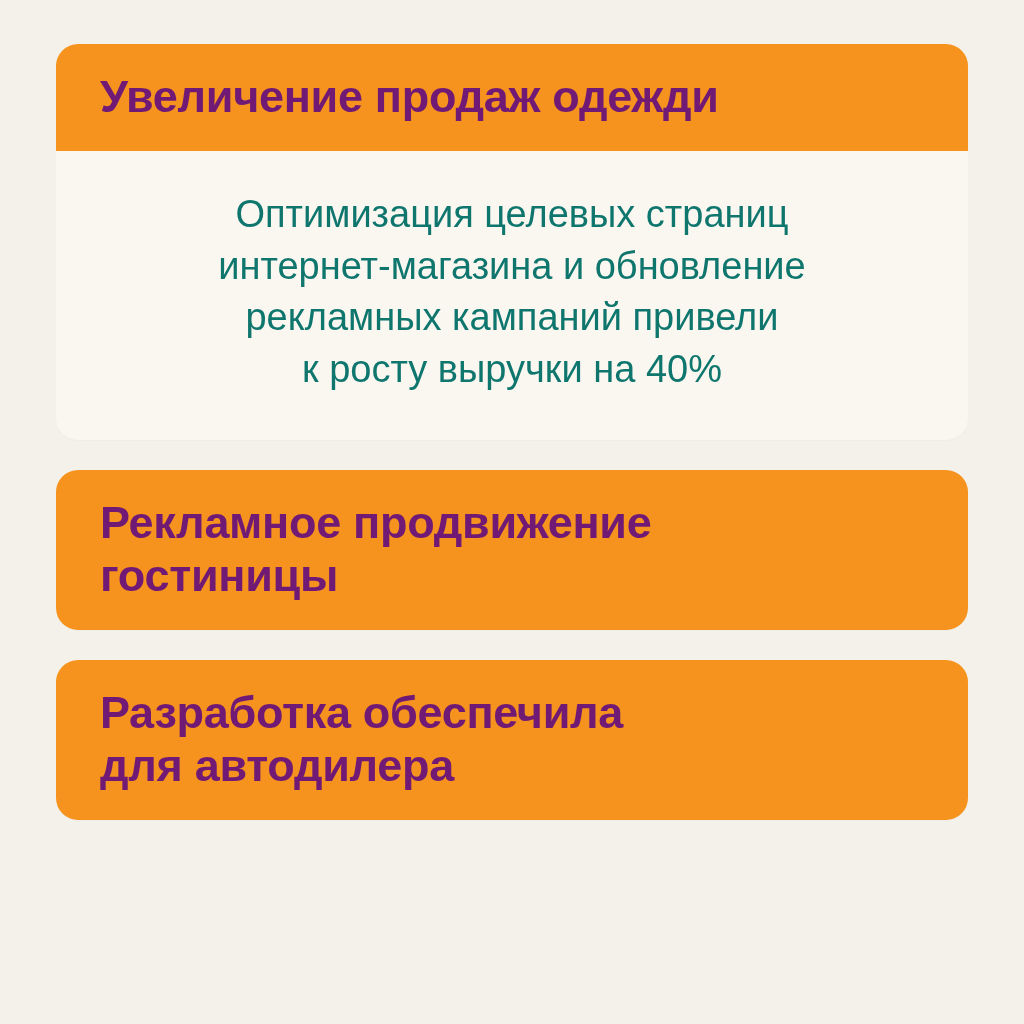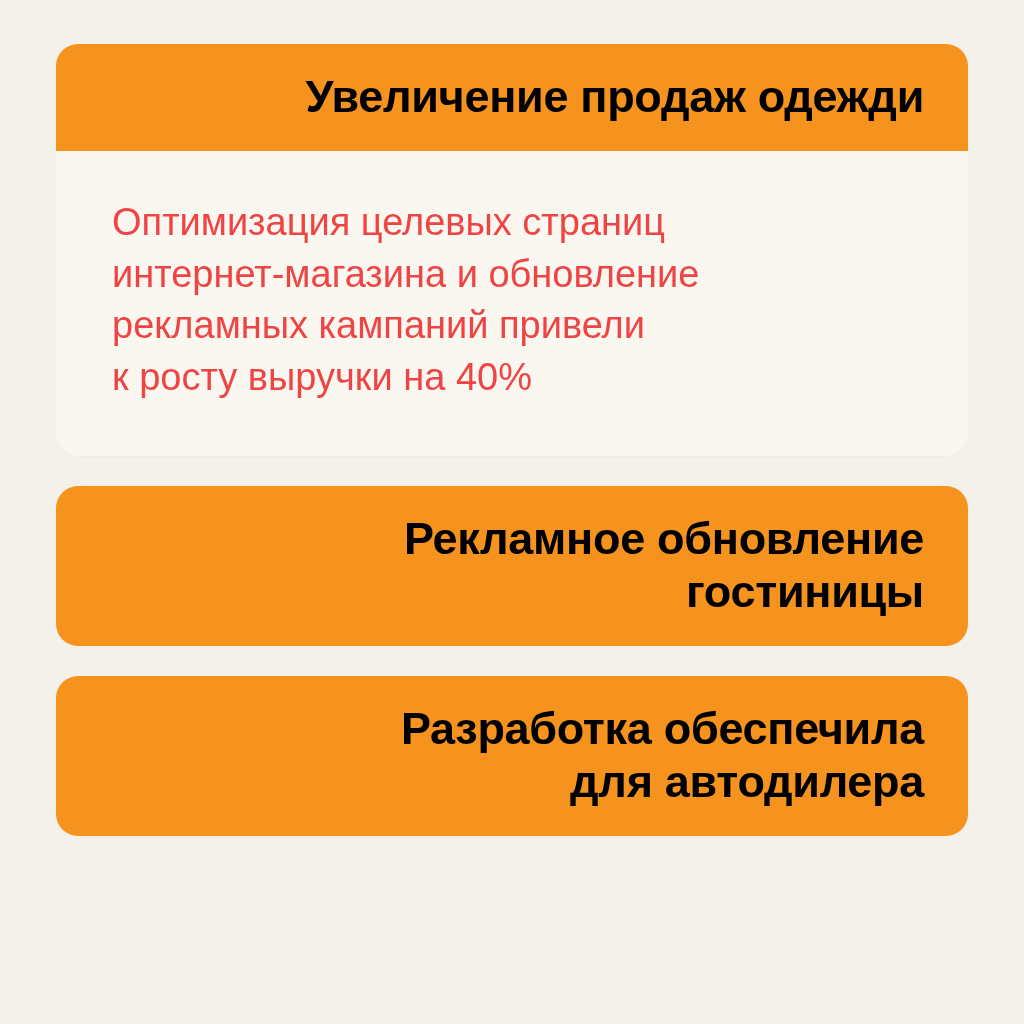--- a/index.html
+++ b/index.html
@@ -29,37 +29,37 @@
     background: #faf7f1;
     box-shadow: 0 1px 0 rgba(0,0,0,0.02);
     flex: 0 0 auto;
   }
   .card-header {
     background: #f5931e;
     padding: 26px 44px 28px 44px;
   }
   .card-title {
     margin: 0;
-    color: #000000;
+    color: #701a75;
     font-size: 45px;
     font-weight: bold;
     line-height: 1.18;
     letter-spacing: -0.3px;
     white-space: pre-line;
-    text-align: right;
   }
   .card-body {
     padding: 34px 44px 40px 44px;
   }
   .card-text {
-    margin: 12px;
-    color: #ef4444;
+    margin: 4px;
+    color: #0f766e;
     font-size: 38px;
     line-height: 1.36;
     white-space: pre-line;
+    text-align: center;
   }
 </style>
 </head>
 <body>
 
 <div class="page">
 
   <section class="card">
     <div class="card-header">
       <h2 class="card-title">Увеличение продаж одежди</h2>
@@ -67,21 +67,21 @@
     <div class="card-body">
       <p class="card-text">Оптимизация целевых страниц
 интернет-магазина и обновление
 рекламных кампаний привели
 к росту выручки на 40%</p>
     </div>
   </section>
 
   <section class="card">
     <div class="card-header">
-      <h2 class="card-title">Рекламное обновление
+      <h2 class="card-title">Рекламное продвижение
 гостиницы</h2>
     </div>
   </section>
 
   <section class="card">
     <div class="card-header">
       <h2 class="card-title">Разработка обеспечила
 для автодилера</h2>
     </div>
   </section>

